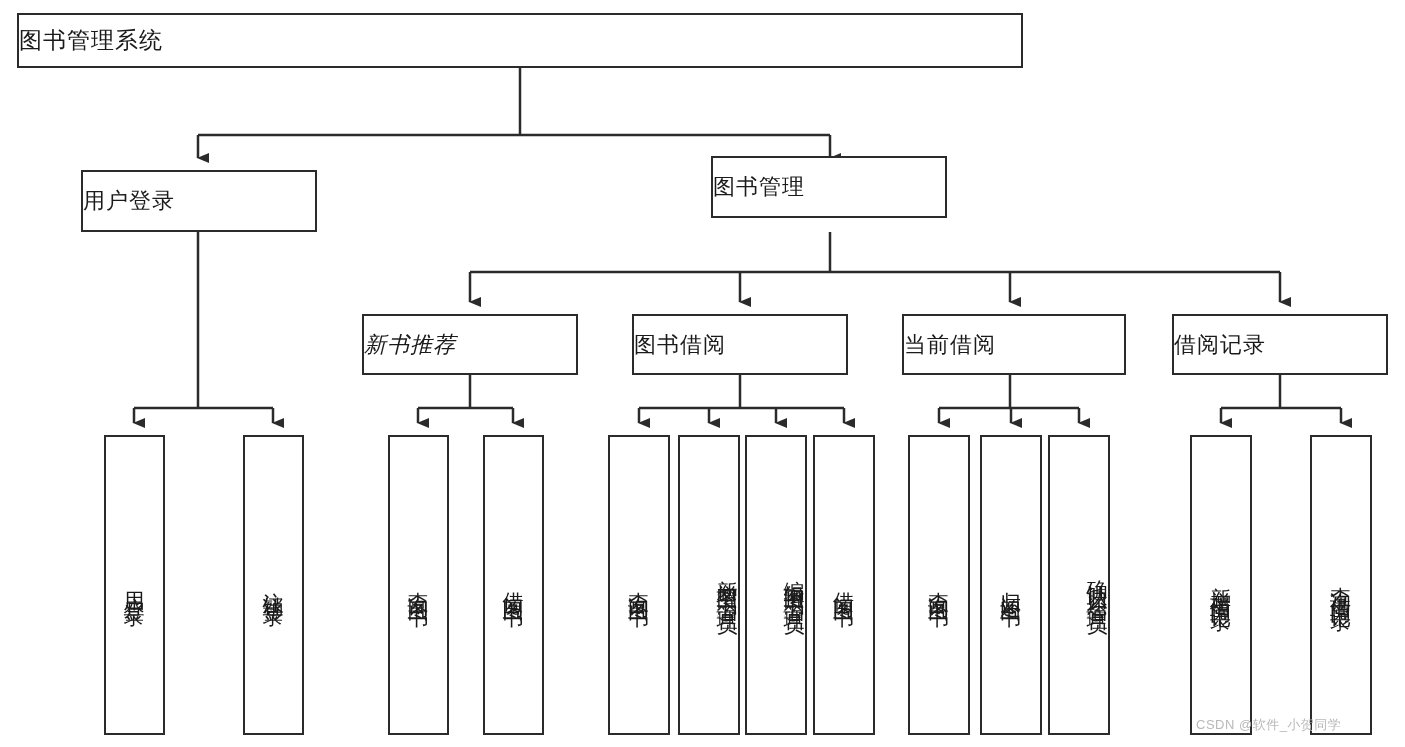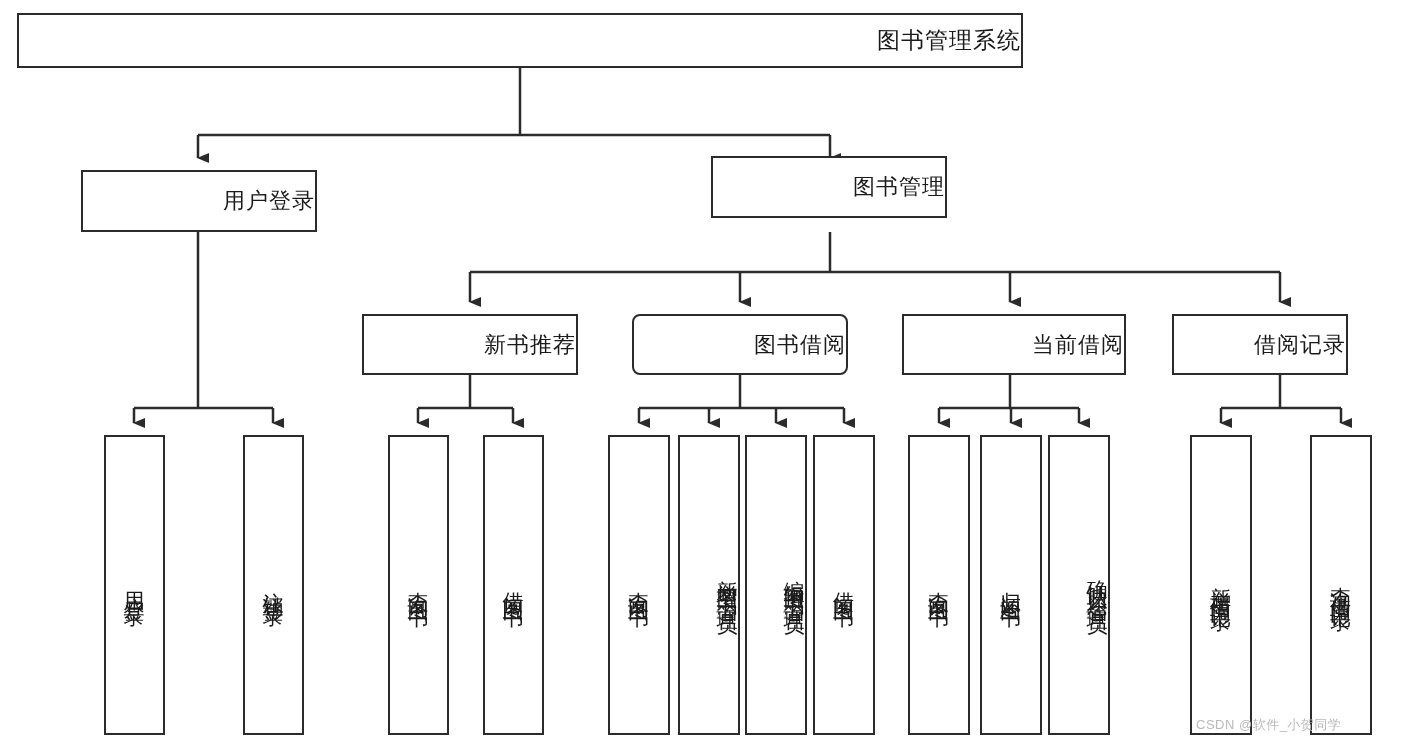--- a/index.html
+++ b/index.html
@@ -11,21 +11,21 @@
   }
   #canvas{position:relative;width:1405px;height:747px;}
   #wires{position:absolute;left:0;top:0;width:1405px;height:747px;}
   .node{
     position:absolute;
     box-sizing:border-box;
     border:2.5px solid #2b2b2b;
     background:#ffffff;
     display:flex;
     align-items:center;
-    justify-content:flex-end;
+    justify-content:flex-start;
     color:#1a1a1a;
   }
   .node-h{ font-size:22px; letter-spacing:1px; }
   .node-v{
     writing-mode:vertical-rl;
     text-orientation:upright;
     font-size:21px;
     letter-spacing:5px;
     line-height:1;
     padding-top:4px;
@@ -107,30 +107,30 @@
     <span>图书管理系统</span>
   </div>
 
   <div class="node node-h" style="left:81px;top:170px;width:236px;height:62px;">
     <span>用户登录</span>
   </div>
   <div class="node node-h" style="left:711px;top:156px;width:236px;height:62px;">
     <span>图书管理</span>
   </div>
 
-  <div class="node node-h" style="left:362px;top:314px;width:216px;height:61px;">
+  <div class="node node-h" style="left:362px;top:314px;width:216px;height:61px;font-style:italic;">
     <span>新书推荐</span>
   </div>
-  <div class="node node-h" style="left:632px;top:314px;width:216px;height:61px;border-radius:8px;">
+  <div class="node node-h" style="left:632px;top:314px;width:216px;height:61px;">
     <span>图书借阅</span>
   </div>
   <div class="node node-h" style="left:902px;top:314px;width:224px;height:61px;">
     <span>当前借阅</span>
   </div>
-  <div class="node node-h" style="left:1172px;top:314px;width:176px;height:61px;">
+  <div class="node node-h" style="left:1172px;top:314px;width:216px;height:61px;">
     <span>借阅记录</span>
   </div>
 
   <div class="node node-v mid" style="left:104px;top:435px;width:61px;height:300px;">
     <span class="txt">用户登录</span>
   </div>
   <div class="node node-v mid" style="left:243px;top:435px;width:61px;height:300px;">
     <span class="txt">注销登录</span>
   </div>
 

